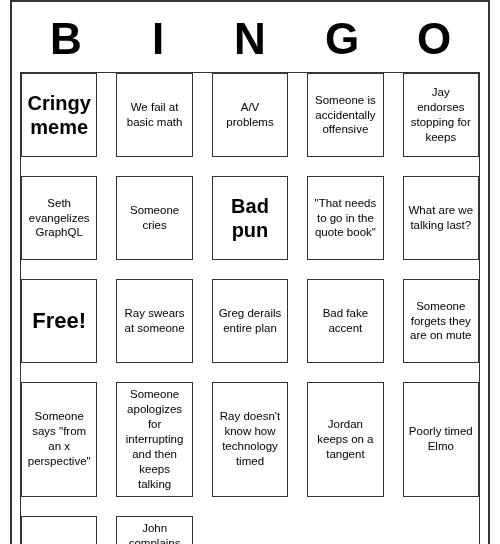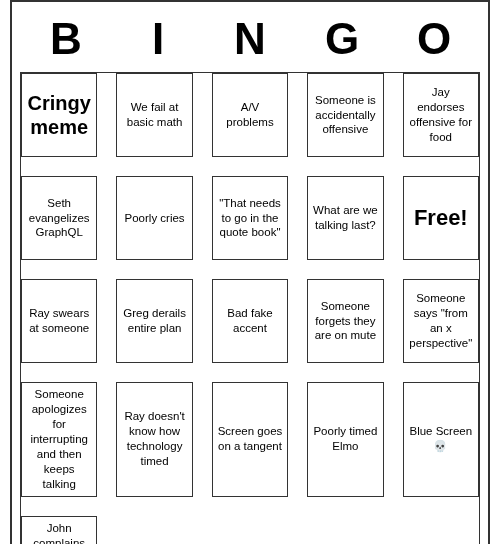--- a/index.html
+++ b/index.html
@@ -68,31 +68,32 @@
     <span class="bingo-letter">I</span>
     <span class="bingo-letter">N</span>
     <span class="bingo-letter">G</span>
     <span class="bingo-letter">O</span>
   </div>
   <div class="bingo-grid" id="grid-container">
   <div class="bingo-cell large-text">Cringy meme</div>
       <div class="bingo-cell">We fail at basic math</div>
       <div class="bingo-cell">A/V problems</div>
       <div class="bingo-cell">Someone is accidentally offensive</div>
-      <div class="bingo-cell">Jay endorses offensive for food</div>
+      <div class="bingo-cell">Jay endorses stopping for keeps</div>
       <div class="bingo-cell">Seth evangelizes GraphQL</div>
-      <div class="bingo-cell">Poorly cries</div>
+      <div class="bingo-cell">Someone cries</div>
+      <div class="bingo-cell large-text">Bad pun</div>
       <div class="bingo-cell">"That needs to go in the quote book"</div>
       <div class="bingo-cell">What are we talking last?</div>
       <div class="bingo-cell free">Free!</div>
       <div class="bingo-cell">Ray swears at someone</div>
       <div class="bingo-cell">Greg derails entire plan</div>
       <div class="bingo-cell">Bad fake accent</div>
       <div class="bingo-cell">Someone forgets they are on mute</div>
       <div class="bingo-cell">Someone says "from an x perspective"</div>
       <div class="bingo-cell">Someone apologizes for interrupting and then keeps talking</div>
       <div class="bingo-cell">Ray doesn't know how technology timed</div>
-      <div class="bingo-cell">Screen goes on a tangent</div>
+      <div class="bingo-cell">Jordan keeps on a tangent</div>
       <div class="bingo-cell">Poorly timed Elmo</div>
       <div class="bingo-cell">Blue Screen 💀</div>
       <div class="bingo-cell">John complains about being last in the office</div>
     </div>
 </div>
 
 </body></html>

